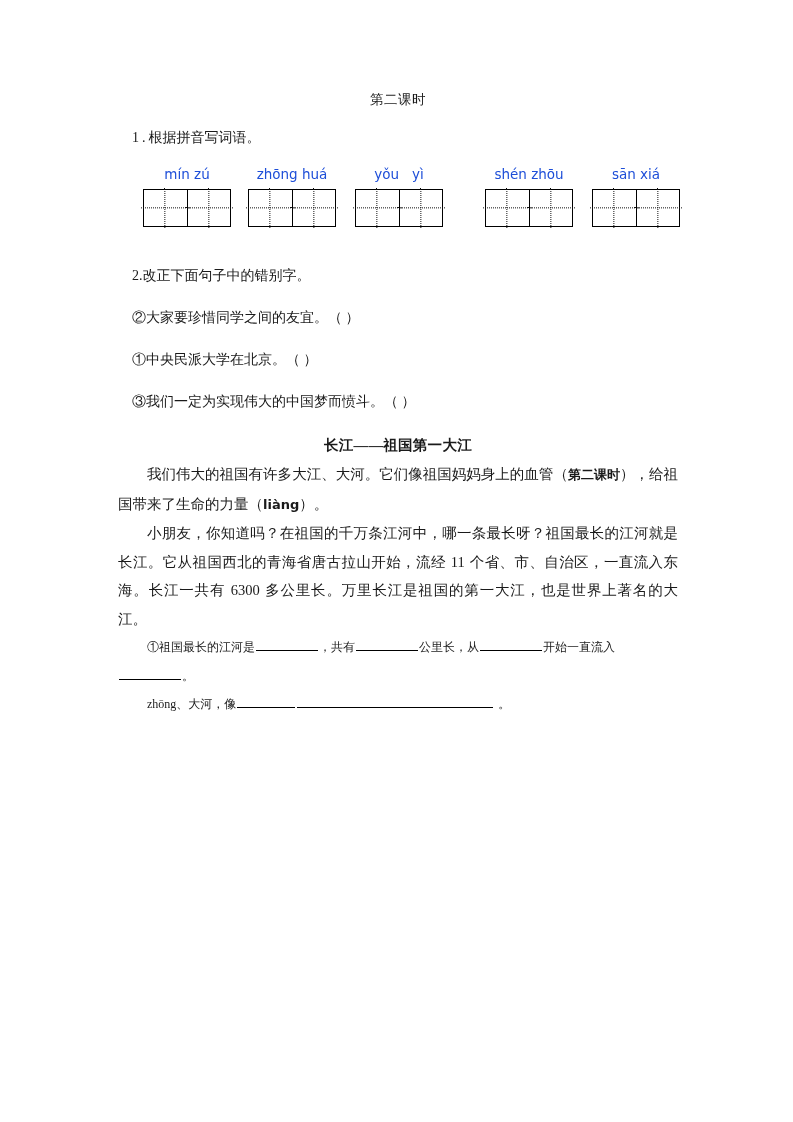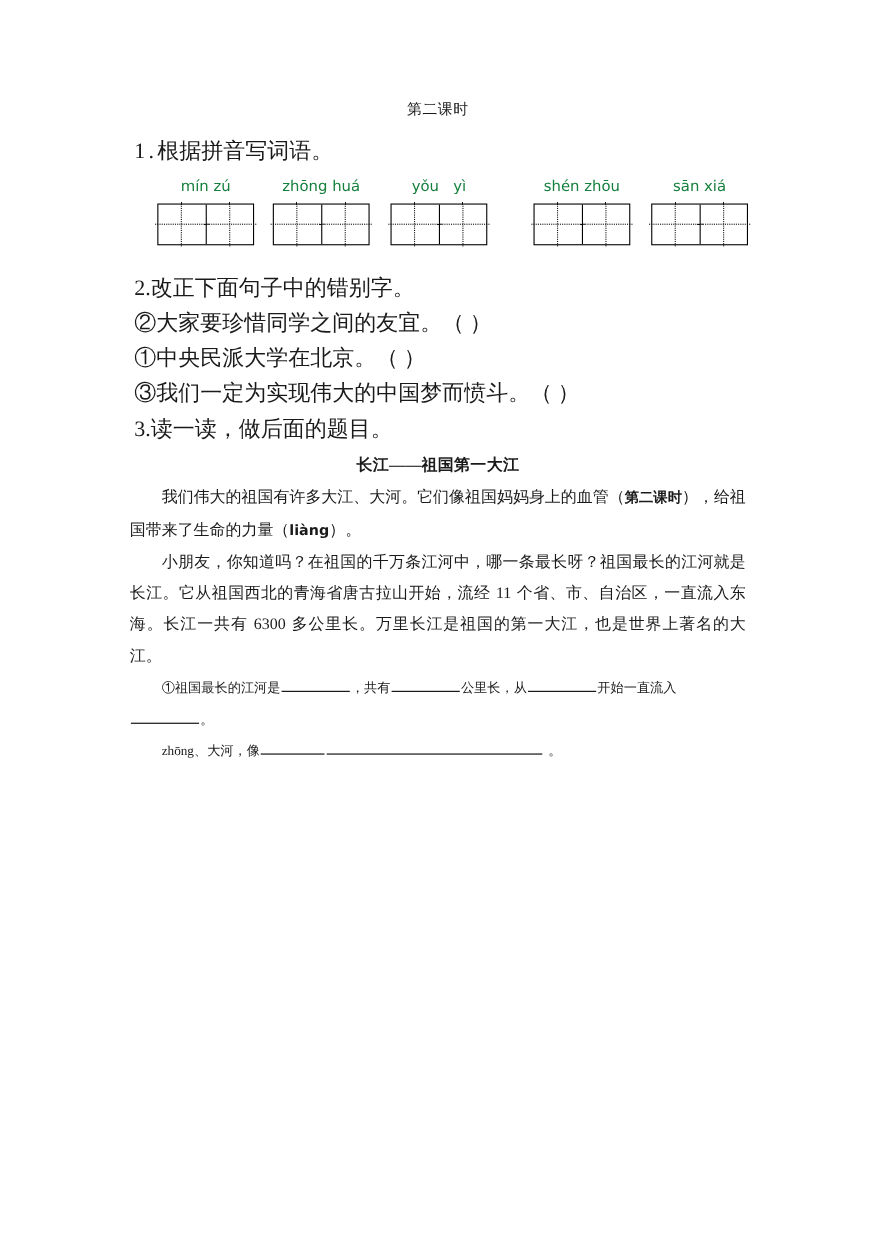--- a/index.html
+++ b/index.html
@@ -31,23 +31,23 @@
 
   
   .worksheet-title {
     text-align: center;
     font-size: 13.5px;
     line-height: 20px;
     letter-spacing: 0.5px;
     margin: 0 0 14px 0;
   }
   .q-line {
-    font-size: 20px;
+    font-size: 14px;
     line-height: 28px;
-    margin: 4px;
+    margin: 14px;
     white-space: nowrap;
   }
   .q-num-wide {
     letter-spacing: 3px;
   }
 
   
   .pinyin-row {
     position: relative;
     height: 82px;
@@ -57,21 +57,21 @@
     position: absolute;
     top: 0;
   }
   .pinyin-label {
     font-family: "DejaVu Sans", "Liberation Sans", sans-serif;
     font-size: 13.5px;
     line-height: 16px;
     text-align: center;
     white-space: pre;
     margin-bottom: 7px;
-    color: #15803d;
+    color: #1d4ed8;
   }
   .tianzi {
     position: relative;
     height: 38px;
     border: 1.4px solid #000;
     box-sizing: border-box;
     display: flex;
   }
   .tianzi .cell {
     position: relative;
@@ -203,21 +203,20 @@
       </div>
 
     </div>
 
     <p class="q-line"><span>2.</span><span>改正下面句子中的错别字。</span></p>
 
     <p class="q-line">②大家要珍惜同学之间的友宜。（        ）</p>
     <p class="q-line">①中央民派大学在北京。（           ）</p>
     <p class="q-line">③我们一定为实现伟大的中国梦而愤斗。（      ）</p>
 
-    <p class="q-line"><span>3.</span><span>读一读，做后面的题目。</span></p>
 
     <div class="passage-title">长江——祖国第一大江</div>
 
     <p class="passage-p"><span>我们伟大的祖国有许多大江、大河。它们像祖国妈妈身上的血管（</span><span class="pinyin-inline">第二课时</span><span>），给祖国带来了生命的力量（</span><span class="pinyin-inline">liàng</span><span>）。</span></p>
 
     <p class="passage-p"><span>小朋友，你知道吗？在祖国的千万条江河中，哪一条最长呀？祖国最长的江河就是长江。它从祖国西北的青海省唐古拉山开始，流经 </span><span class="num">11</span><span> 个省、市、自治区，一直流入东海。长江一共有 </span><span class="num">6300</span><span> 多公里长。万里长江是祖国的第一大江，也是世界上著名的大江。</span></p>
 
     <p class="q-ans"><span>①祖国最长的江河是</span><span class="blank b-s"></span><span>，共有</span><span class="blank b-s"></span><span>公里长，从</span><span class="blank b-s"></span><span>开始一直流入</span><span class="blank b-s"></span><span>。</span></p>
 
     <p class="q-ans"><span>zhōng、大河，像</span><span class="blank b-xl"></span><span class="blank b-tail"></span><span class="b-gap"></span><span>。</span></p>

